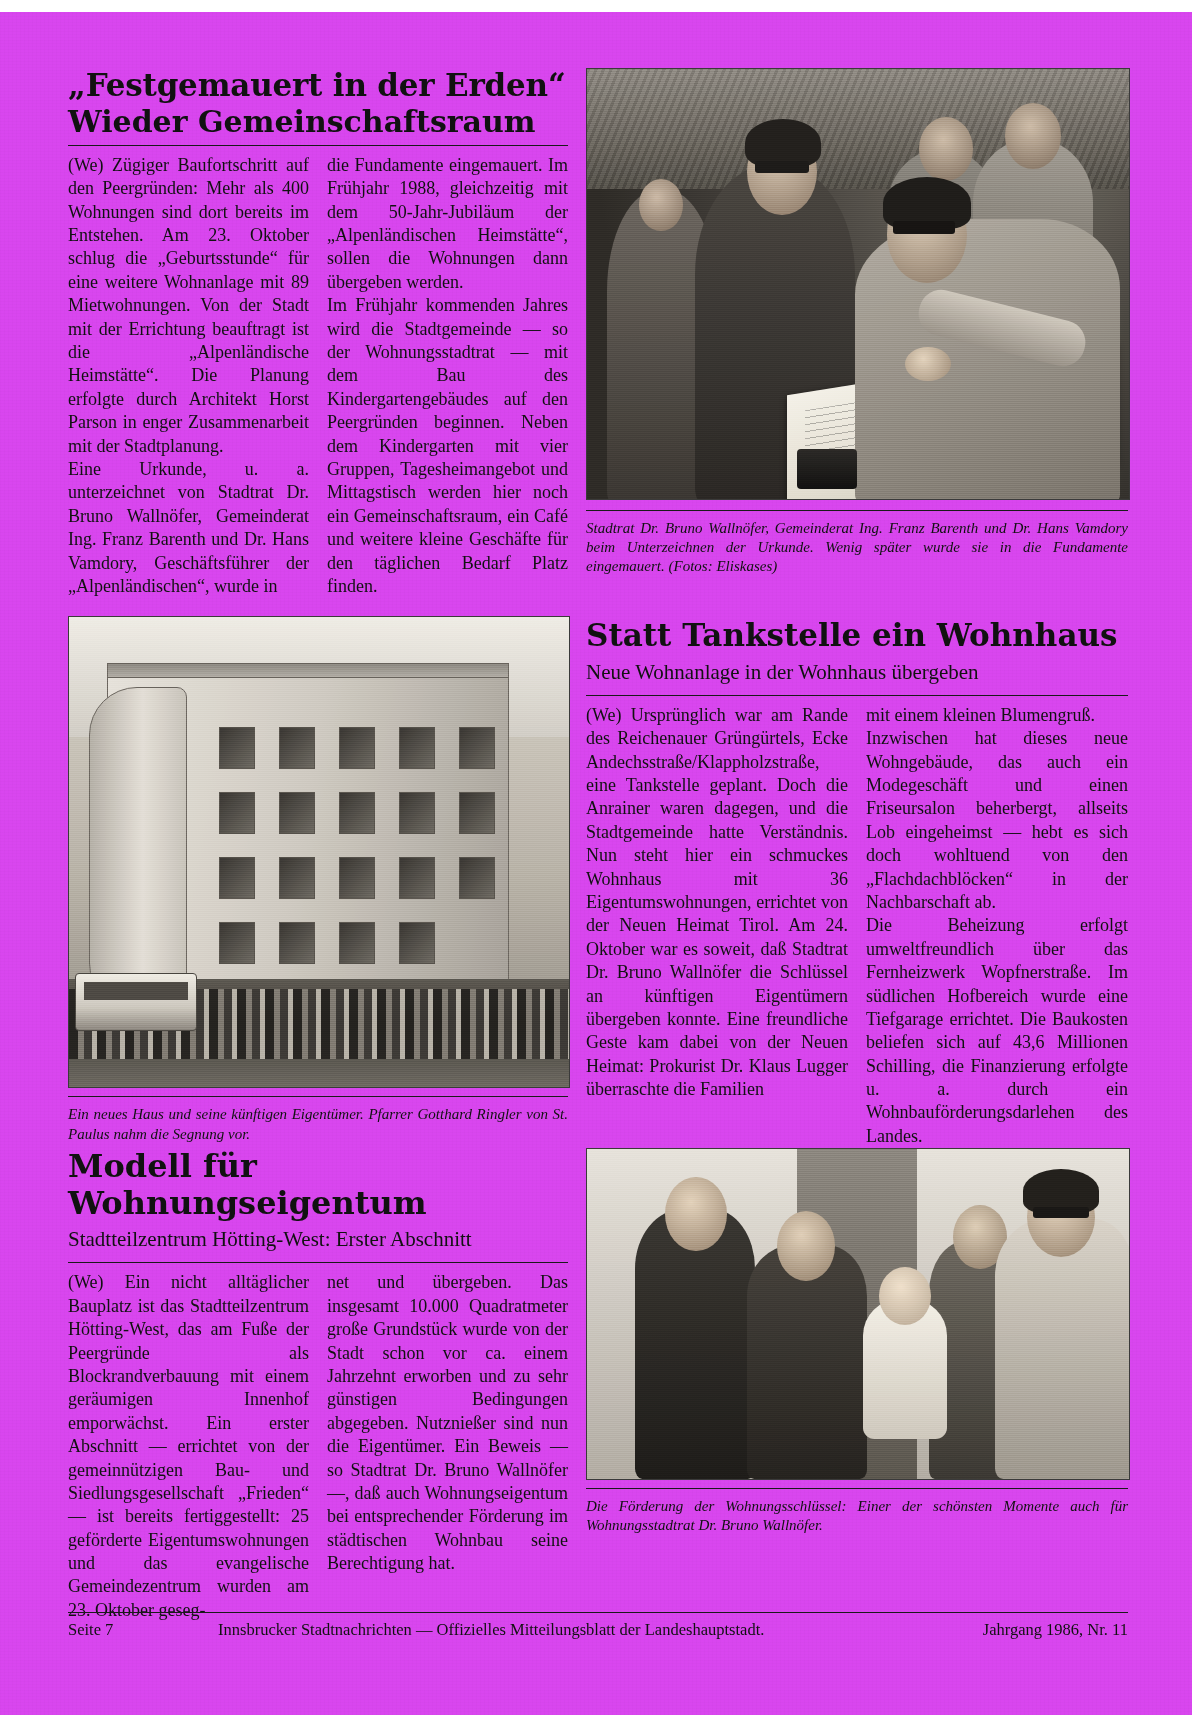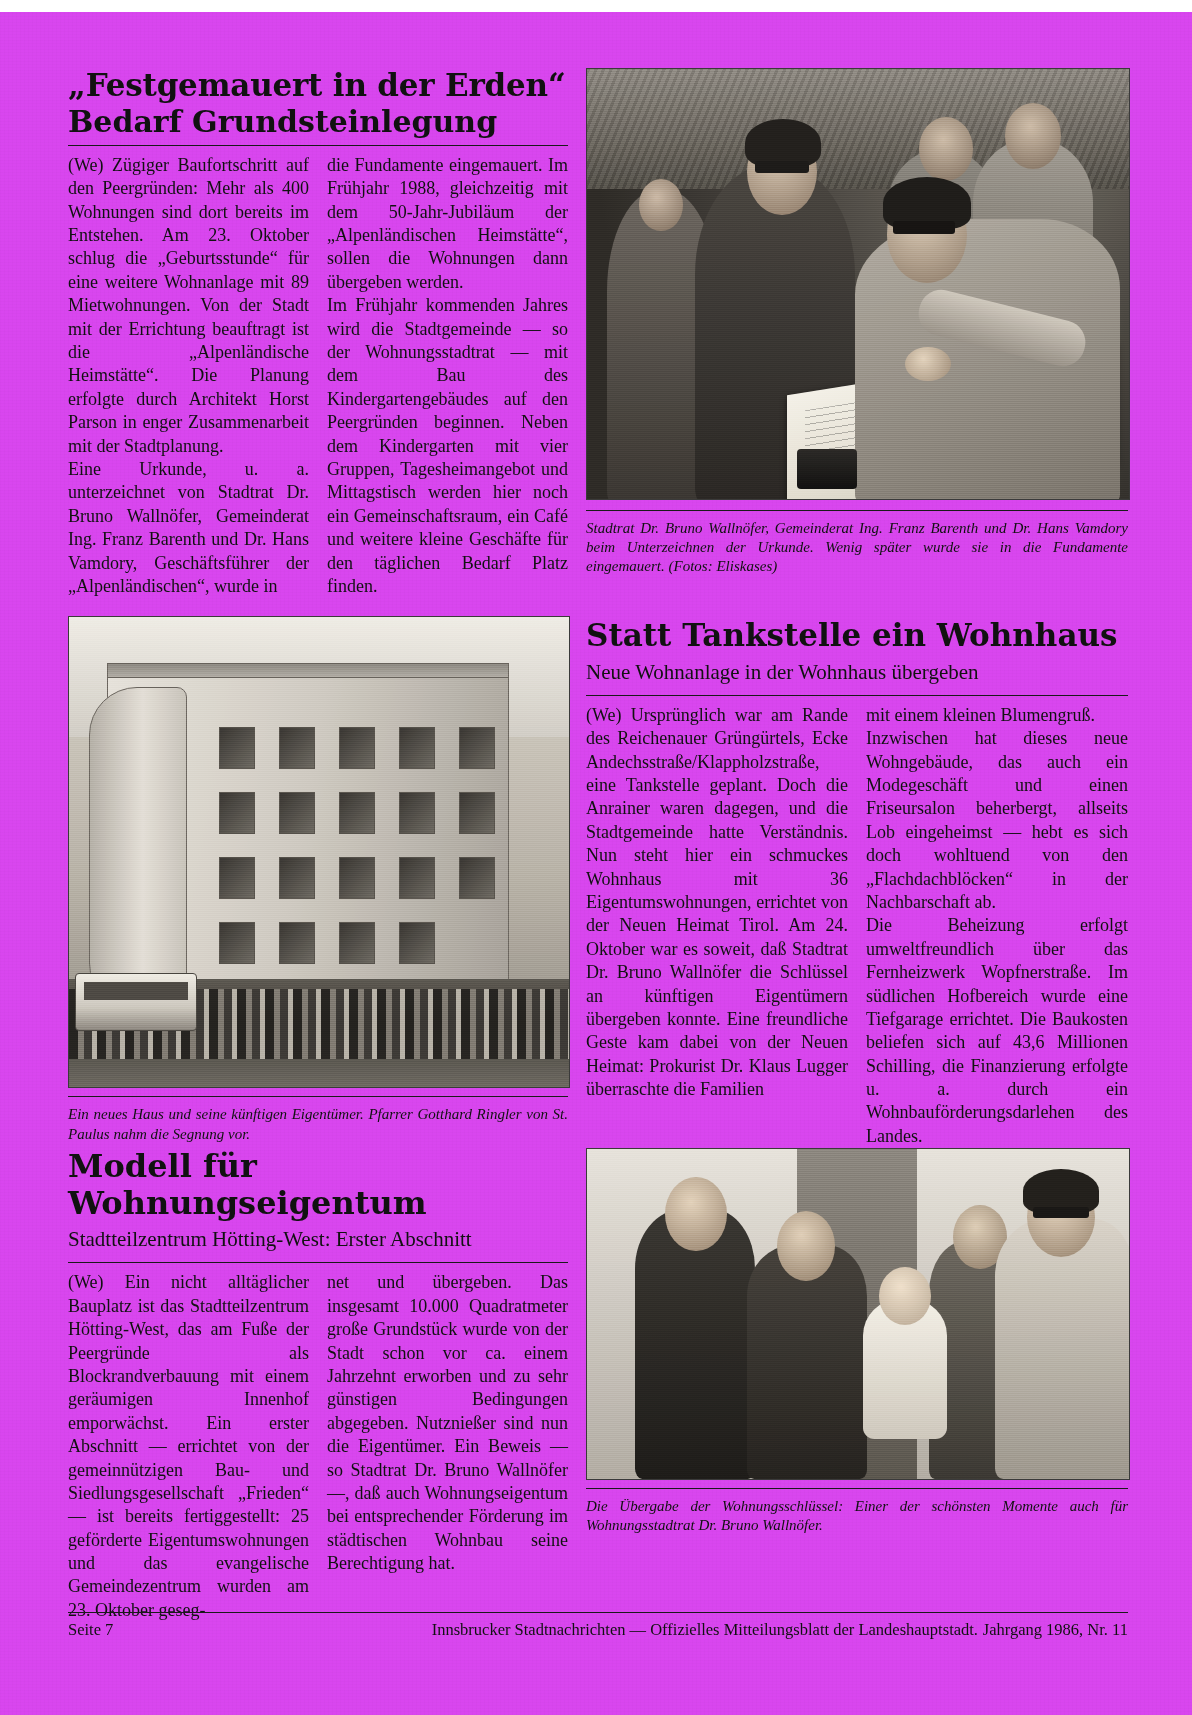--- a/index.html
+++ b/index.html
@@ -258,38 +258,38 @@
     left: 68px;
     right: 64px;
     top: 1600px;
     border-top: 1.6px solid #1a1a1a;
     padding-top: 7px;
     display: flex;
     justify-content: space-between;
     font-size: 16.5px;
     font-family: "Liberation Serif", serif;
   }
-  .footer .fcenter { text-align: right; flex: 1; }
+  .footer .fcenter { text-align: left; flex: 1; }
   .footer .fleft { width: 150px; }
   .footer .fright { width: 150px; text-align: right; }
   .mt20 { margin-top: 20px; }
 </style>
 </head>
 <body>
 
 <div class="page">
   <div class="paper-noise"></div>
 
   <div class="content">
 
     <div class="row">
 
       <div class="col-left-top">
         <h1 class="headline-a">„Festgemauert in der Erden“</h1>
-        <h1 class="headline-b">Bedarf Grundsteinlegung</h1>
+        <h1 class="headline-b">Wieder Gemeinschaftsraum</h1>
         <hr class="rule">
         <div class="twocol">
           <div class="body-col" style="white-space: pre-line;">(We) Zügiger Baufortschritt auf den Peergründen: Mehr als 400 Wohnungen sind dort bereits im Entstehen. Am 23. Oktober schlug die „Geburtsstunde“ für eine weitere Wohnanlage mit 89 Mietwohnungen. Von der Stadt mit der Errichtung beauftragt ist die „Alpenländische Heimstätte“. Die Planung erfolgte durch Architekt Horst Parson in enger Zusammenarbeit mit der Stadtplanung.
 Eine Urkunde, u. a. unterzeichnet von Stadtrat Dr. Bruno Wallnöfer, Gemeinderat Ing. Franz Barenth und Dr. Hans Vamdory, Geschäftsführer der „Alpenländischen“, wurde in</div>
           <div class="body-col" style="white-space: pre-line;">die Fundamente eingemauert. Im Frühjahr 1988, gleichzeitig mit dem 50-Jahr-Jubiläum der „Alpenländischen Heimstätte“, sollen die Wohnungen dann übergeben werden.
 Im Frühjahr kommenden Jahres wird die Stadtgemeinde — so der Wohnungsstadtrat — mit dem Bau des Kindergartengebäudes auf den Peergründen beginnen. Neben dem Kindergarten mit vier Gruppen, Tagesheimangebot und Mittagstisch werden hier noch ein Gemeinschaftsraum, ein Café und weitere kleine Geschäfte für den täglichen Bedarf Platz finden.</div>
         </div>
       </div>
 
       <div class="col-right-top">
@@ -397,21 +397,21 @@
             <div class="p3-h3"></div>
           <div class="p3-baby"></div>
             <div class="p3-baby-h"></div>
           <div class="p3-p4"></div>
             <div class="p3-h4"></div>
             <div class="p3-h4-hair"></div>
             <div class="p3-h4-glass"></div>
           <div class="grain"></div>
         </div>
         <hr class="rule" style="margin-top:8px">
-        <p class="caption">Die Übergabe der Wohnungsschlüssel: Einer der schönsten Momente auch für Wohnungsstadtrat Dr. Bruno Wallnöfer.</p>
+        <p class="caption">Die Förderung der Wohnungsschlüssel: Einer der schönsten Momente auch für Wohnungsstadtrat Dr. Bruno Wallnöfer.</p>
       </div>
     </div>
 
   </div>
 
   <div class="footer">
     <div class="fleft">Seite 7</div>
     <div class="fcenter">Innsbrucker Stadtnachrichten — Offizielles Mitteilungsblatt der Landeshauptstadt.</div>
     <div class="fright">Jahrgang 1986, Nr. 11</div>
   </div>

